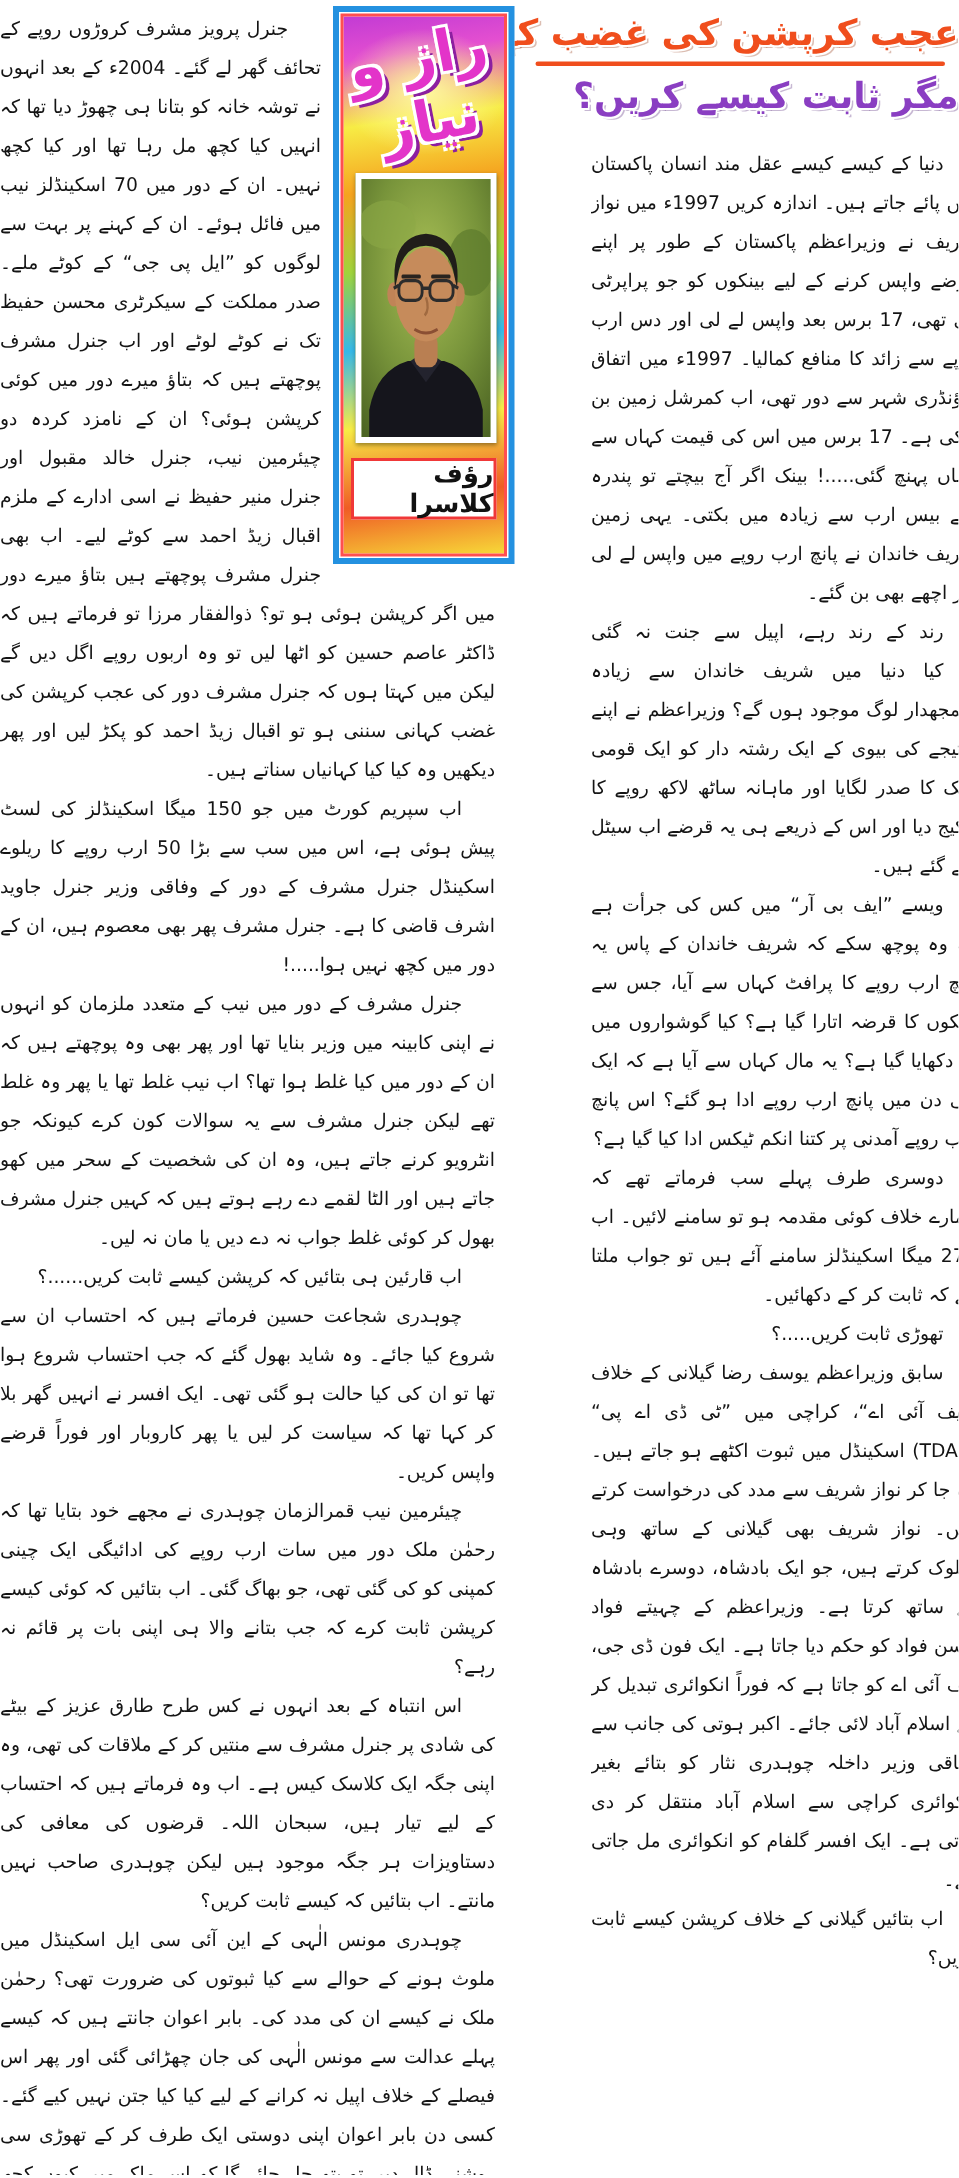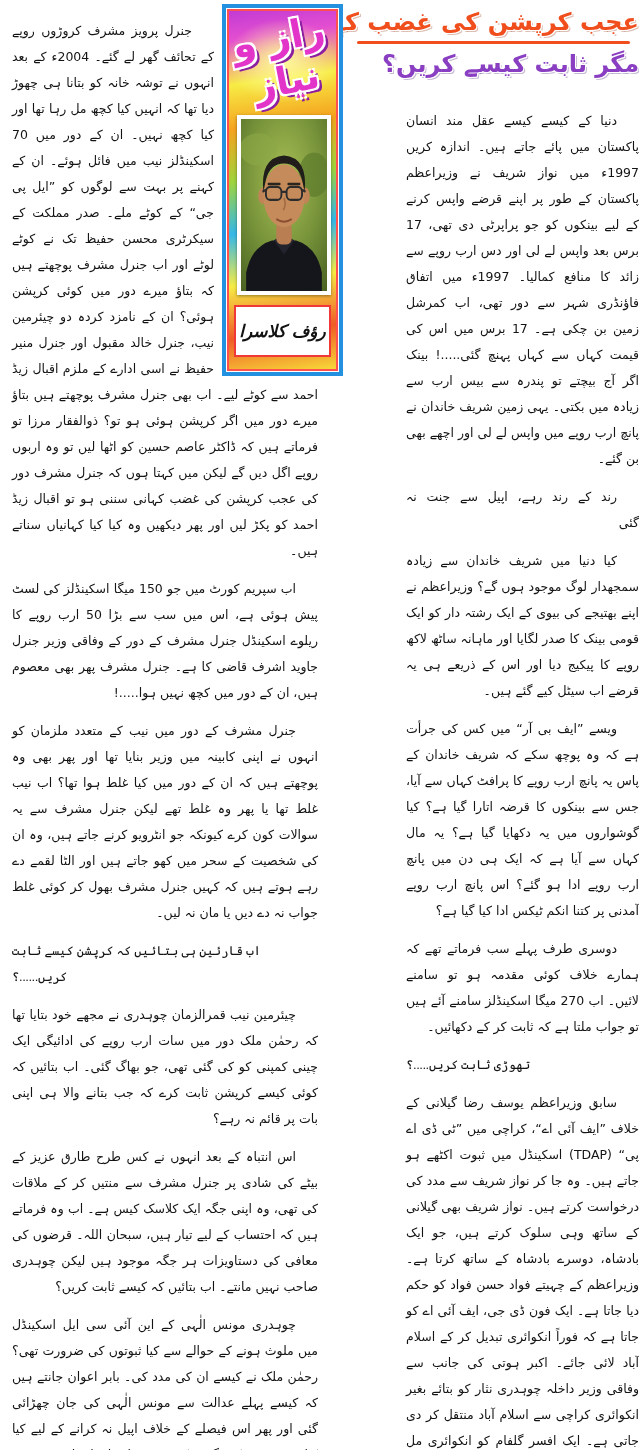--- a/index.html
+++ b/index.html
@@ -27,32 +27,32 @@
         linear-gradient(172deg,#c23bd4 0%,#e44fd0 8%,#f7ec45 20%,#f5a31f 32%,
                         #9fd43c 46%,#35b8e8 60%,#f7ec45 74%,#ef5c25 88%,#f7d838 100%);}
   .masthead-title{position:absolute;top:4px;left:-8px;right:-8px;text-align:center;
       font-weight:bold;font-size:38px;line-height:44px;color:#e334c9;
       transform:rotate(-11deg);
       text-shadow:-2px -2px 0 #fff,2px -2px 0 #fff,-2px 2px 0 #fff,2px 2px 0 #fff,
                   4px 4px 0 #8c1fa0;}
   .photo-frame{position:absolute;left:8px;top:104px;width:94px;height:180px;box-sizing:border-box;
       border:4px solid #fff;box-shadow:0 1px 3px rgba(0,0,0,0.4);background:#6d8a33;}
   .photo-frame svg{display:block;width:100%;height:100%;}
-  .author-plate{position:absolute;left:5px;right:5px;top:294px;height:52px;background:#fff;
+  .author-plate{position:absolute;left:5px;right:5px;top:294px;height:41px;background:#fff;
       border:2px solid #f03838;box-sizing:border-box;display:flex;align-items:center;
-      justify-content:center;font-weight:bold;font-size:17px;color:#111;direction:rtl;font-style:italic;}
+      justify-content:center;font-weight:bold;font-size:17px;color:#111;direction:rtl;}
 
   
   .col{position:absolute;direction:rtl;text-align:justify;color:#141414;
        font-size:12.5px;line-height:26px;overflow:hidden;}
-  .col p{margin:12px;text-indent:22px;}
+  .col p{margin:0;text-indent:22px;}
   .col-first{left:394px;top:96px;width:257px;height:1356px;}
   .col-second{left:0px;top:6px;width:330px;height:1444px;}
   .masthead-spacer{float:right;width:108px;height:376px;margin-left:8px;}
-  .p-center{text-align:left;text-indent:0;font-family:Liberation Serif, serif;}
+  .p-center{text-align:right;text-indent:0;}
   .p-couplet{text-align:justify;text-align-last:justify;text-indent:6px;word-spacing:5px;}
 </style>
 </head>
 <body>
 
 <div class="page">
 
   <div class="headline">
     <div class="hl-line hl1">عجب کرپشن کی غضب کہانی</div>
     <div class="hl-underline"></div>
@@ -119,19 +119,20 @@
     <p>اب بتائیں گیلانی کے خلاف کرپشن کیسے ثابت کریں؟</p>
 
   </div>
 
   <div class="col col-second">
     <div class="masthead-spacer"></div>
     <p>جنرل پرویز مشرف کروڑوں روپے کے تحائف گھر لے گئے۔ 2004ء کے بعد انہوں نے توشہ خانہ کو بتانا ہی چھوڑ دیا تھا کہ انہیں کیا کچھ مل رہا تھا اور کیا کچھ نہیں۔ ان کے دور میں 70 اسکینڈلز نیب میں فائل ہوئے۔ ان کے کہنے پر بہت سے لوگوں کو ”ایل پی جی“ کے کوٹے ملے۔ صدر مملکت کے سیکرٹری محسن حفیظ تک نے کوٹے لوٹے اور اب جنرل مشرف پوچھتے ہیں کہ بتاؤ میرے دور میں کوئی کرپشن ہوئی؟ ان کے نامزد کردہ دو چیئرمین نیب، جنرل خالد مقبول اور جنرل منیر حفیظ نے اسی ادارے کے ملزم اقبال زیڈ احمد سے کوٹے لیے۔ اب بھی جنرل مشرف پوچھتے ہیں بتاؤ میرے دور میں اگر کرپشن ہوئی ہو تو؟ ذوالفقار مرزا تو فرماتے ہیں کہ ڈاکٹر عاصم حسین کو اٹھا لیں تو وہ اربوں روپے اگل دیں گے لیکن میں کہتا ہوں کہ جنرل مشرف دور کی عجب کرپشن کی غضب کہانی سننی ہو تو اقبال زیڈ احمد کو پکڑ لیں اور پھر دیکھیں وہ کیا کیا کہانیاں سناتے ہیں۔</p>
     <p>اب سپریم کورٹ میں جو 150 میگا اسکینڈلز کی لسٹ پیش ہوئی ہے، اس میں سب سے بڑا 50 ارب روپے کا ریلوے اسکینڈل جنرل مشرف کے دور کے وفاقی وزیر جنرل جاوید اشرف قاضی کا ہے۔ جنرل مشرف پھر بھی معصوم ہیں، ان کے دور میں کچھ نہیں ہوا.....!</p>
     <p>جنرل مشرف کے دور میں نیب کے متعدد ملزمان کو انہوں نے اپنی کابینہ میں وزیر بنایا تھا اور پھر بھی وہ پوچھتے ہیں کہ ان کے دور میں کیا غلط ہوا تھا؟ اب نیب غلط تھا یا پھر وہ غلط تھے لیکن جنرل مشرف سے یہ سوالات کون کرے کیونکہ جو انٹرویو کرنے جاتے ہیں، وہ ان کی شخصیت کے سحر میں کھو جاتے ہیں اور الٹا لقمے دے رہے ہوتے ہیں کہ کہیں جنرل مشرف بھول کر کوئی غلط جواب نہ دے دیں یا مان نہ لیں۔</p>
     <p class="p-center">اب قارئین ہی بتائیں کہ کرپشن کیسے ثابت کریں......؟</p>
+    <p>چوہدری شجاعت حسین فرماتے ہیں کہ احتساب ان سے شروع کیا جائے۔ وہ شاید بھول گئے کہ جب احتساب شروع ہوا تھا تو ان کی کیا حالت ہو گئی تھی۔ ایک افسر نے انہیں گھر بلا کر کہا تھا کہ سیاست کر لیں یا پھر کاروبار اور فوراً قرضے واپس کریں۔</p>
     <p>چیئرمین نیب قمرالزمان چوہدری نے مجھے خود بتایا تھا کہ رحمٰن ملک دور میں سات ارب روپے کی ادائیگی ایک چینی کمپنی کو کی گئی تھی، جو بھاگ گئی۔ اب بتائیں کہ کوئی کیسے کرپشن ثابت کرے کہ جب بتانے والا ہی اپنی بات پر قائم نہ رہے؟</p>
     <p>اس انتباہ کے بعد انہوں نے کس طرح طارق عزیز کے بیٹے کی شادی پر جنرل مشرف سے منتیں کر کے ملاقات کی تھی، وہ اپنی جگہ ایک کلاسک کیس ہے۔ اب وہ فرماتے ہیں کہ احتساب کے لیے تیار ہیں، سبحان اللہ۔ قرضوں کی معافی کی دستاویزات ہر جگہ موجود ہیں لیکن چوہدری صاحب نہیں مانتے۔ اب بتائیں کہ کیسے ثابت کریں؟</p>
     <p>چوہدری مونس الٰہی کے این آئی سی ایل اسکینڈل میں ملوث ہونے کے حوالے سے کیا ثبوتوں کی ضرورت تھی؟ رحمٰن ملک نے کیسے ان کی مدد کی۔ بابر اعوان جانتے ہیں کہ کیسے پہلے عدالت سے مونس الٰہی کی جان چھڑائی گئی اور پھر اس فیصلے کے خلاف اپیل نہ کرانے کے لیے کیا کیا جتن نہیں کیے گئے۔ کسی دن بابر اعوان اپنی دوستی ایک طرف کر کے تھوڑی سی روشنی ڈال دیں تو پتہ چل جائے گا کہ اس ملک میں کیوں کچھ ثابت نہیں ہو سکتا۔</p>
 
   </div>
 
 </div>
 
 </body></html>

